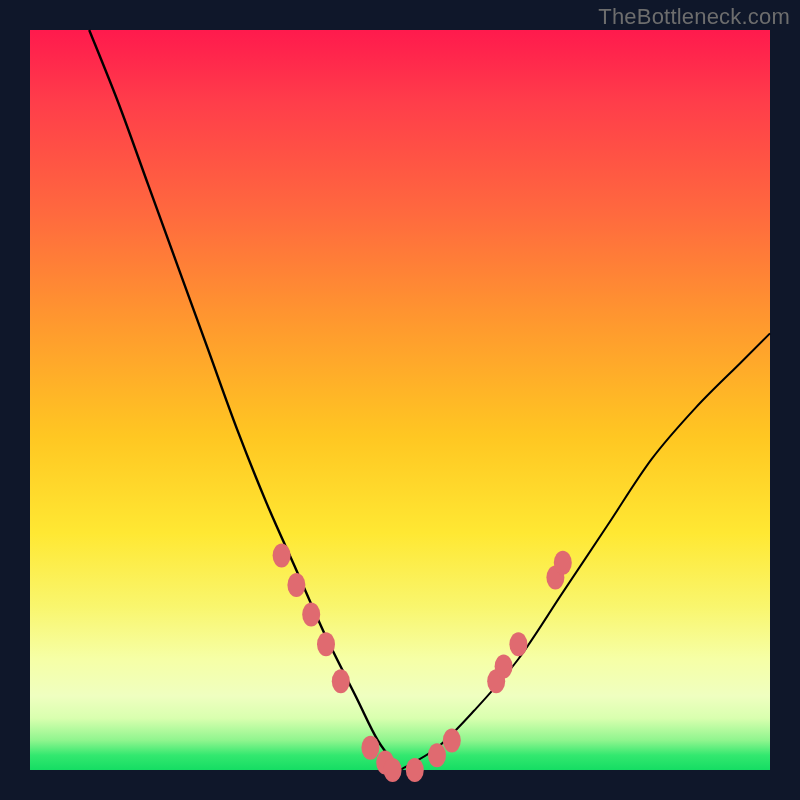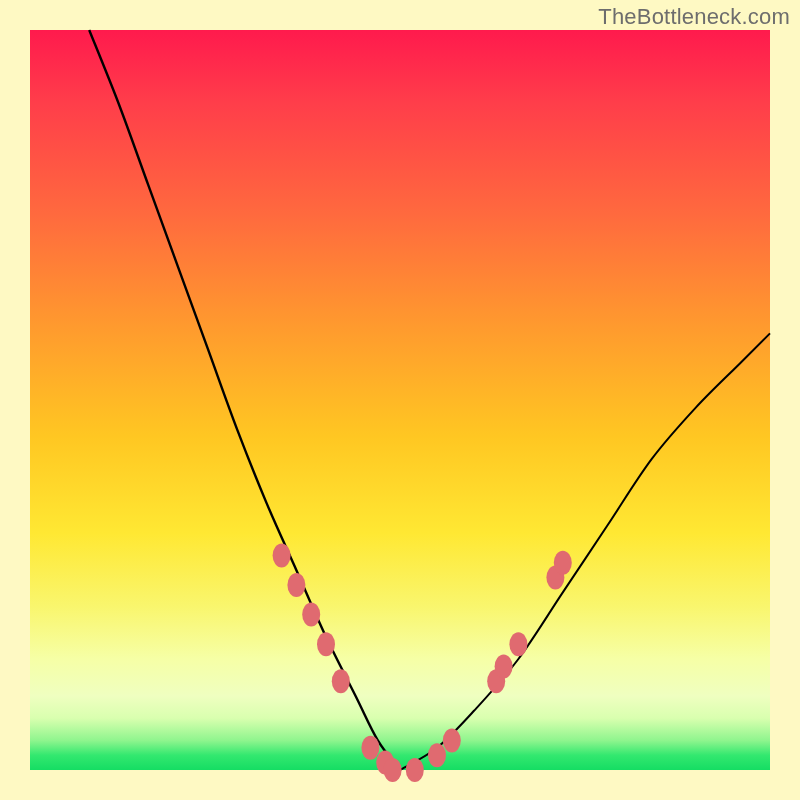--- a/index.html
+++ b/index.html
@@ -10,21 +10,21 @@
     overflow: hidden;
     background: #000;
     font-family: Arial, Helvetica, sans-serif;
   }
   .frame {
     position: absolute;
     top: 0;
     left: 0;
     width: 800px;
     height: 800px;
-    background: #fef9c3;
+    background: #0f172a;
   }
   .plot-area {
     position: absolute;
     top: 30px;
     left: 30px;
     width: 740px;
     height: 740px;
     
     background: linear-gradient(
       to bottom,

